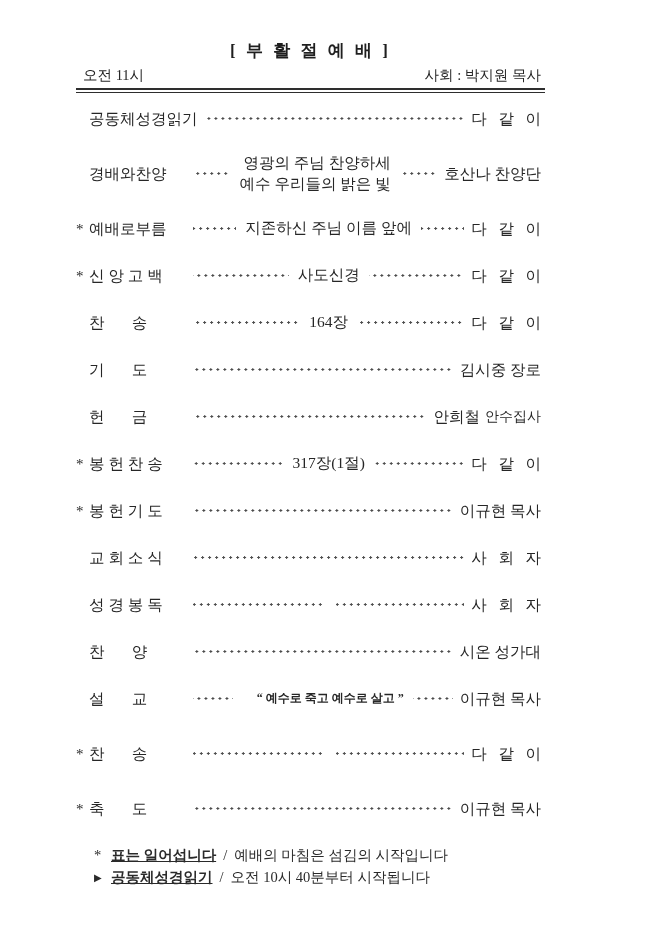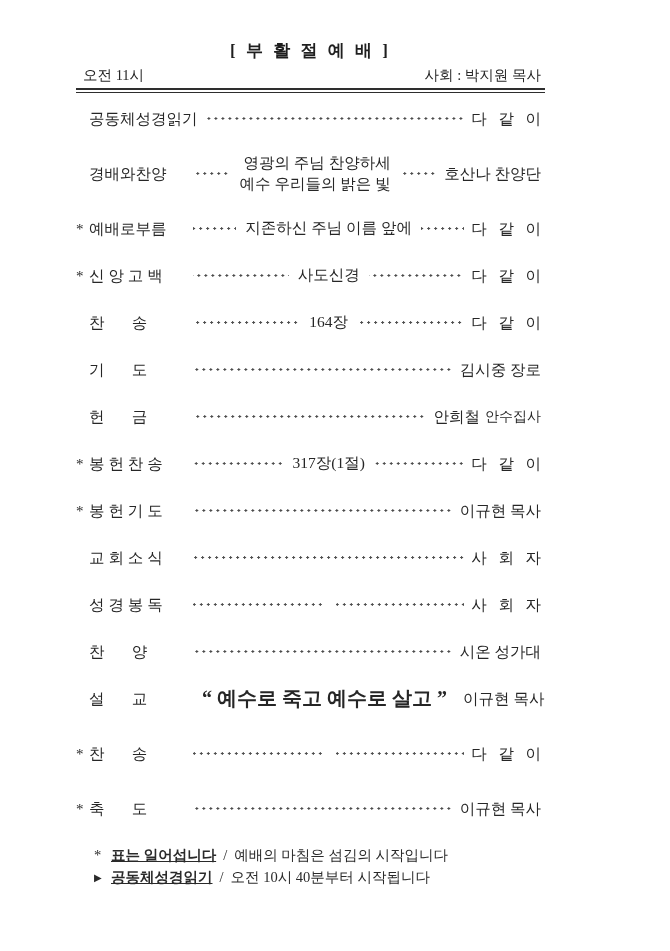--- a/index.html
+++ b/index.html
@@ -65,21 +65,21 @@
     background-size: 7px 5px;
     background-position: 50% 50%;
     background-repeat: repeat-x;
   }
   .center {
     text-align: right;
     white-space: pre;
     line-height: 1.32;
     padding: 0 2px;
   }
-  .center.bold { font-weight: bold; font-size: 20px; }
+  .center.bold { font-weight: bold; font-size: 12px; margin-left: 15px; }
   .right { white-space: pre; }
   .right-small { font-size: 14px; margin-left: 5px; white-space: pre; }
   .footer {
     margin-top: 12px;
     padding-left: 18px;
     font-size: 14.5px;
     color: #2a2a2a;
   }
   .footnote {
     display: flex;

